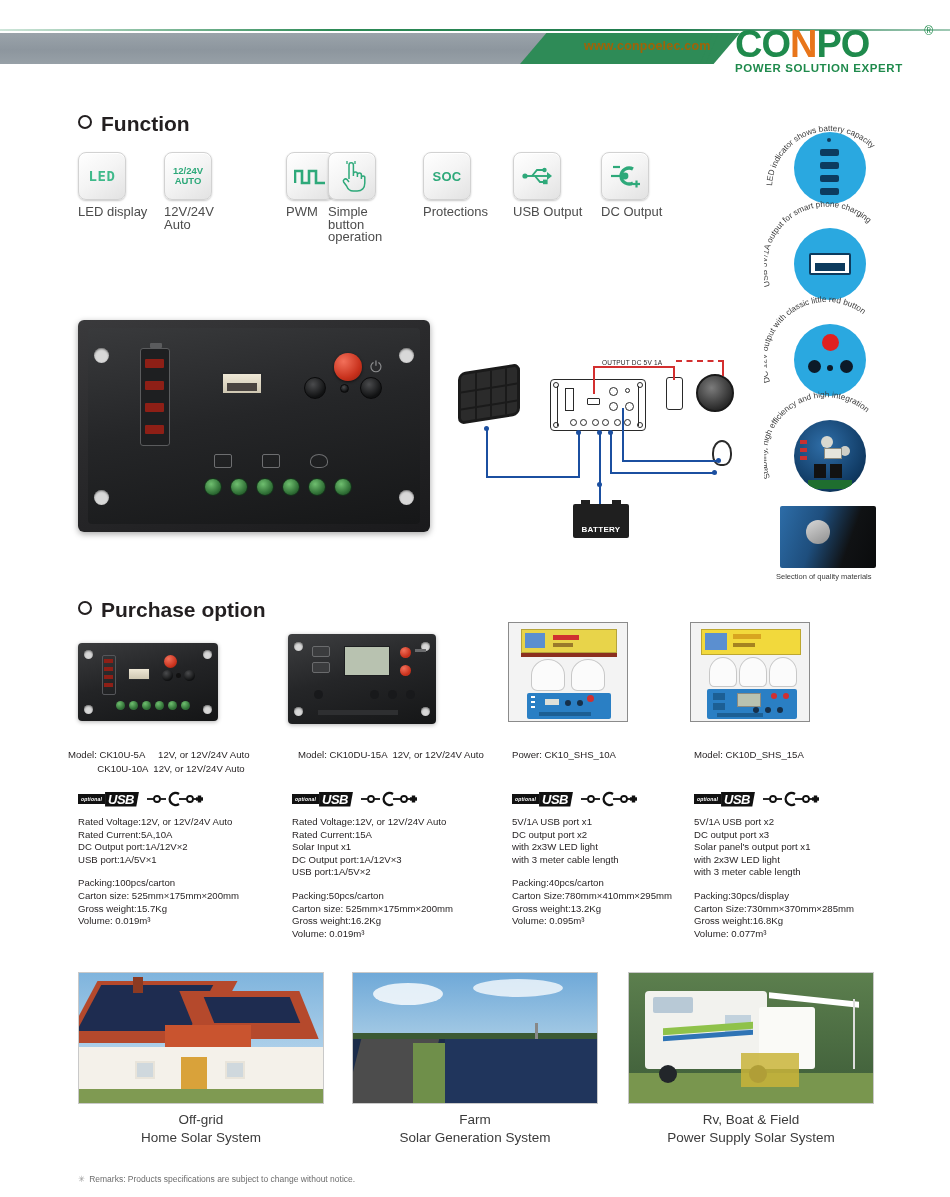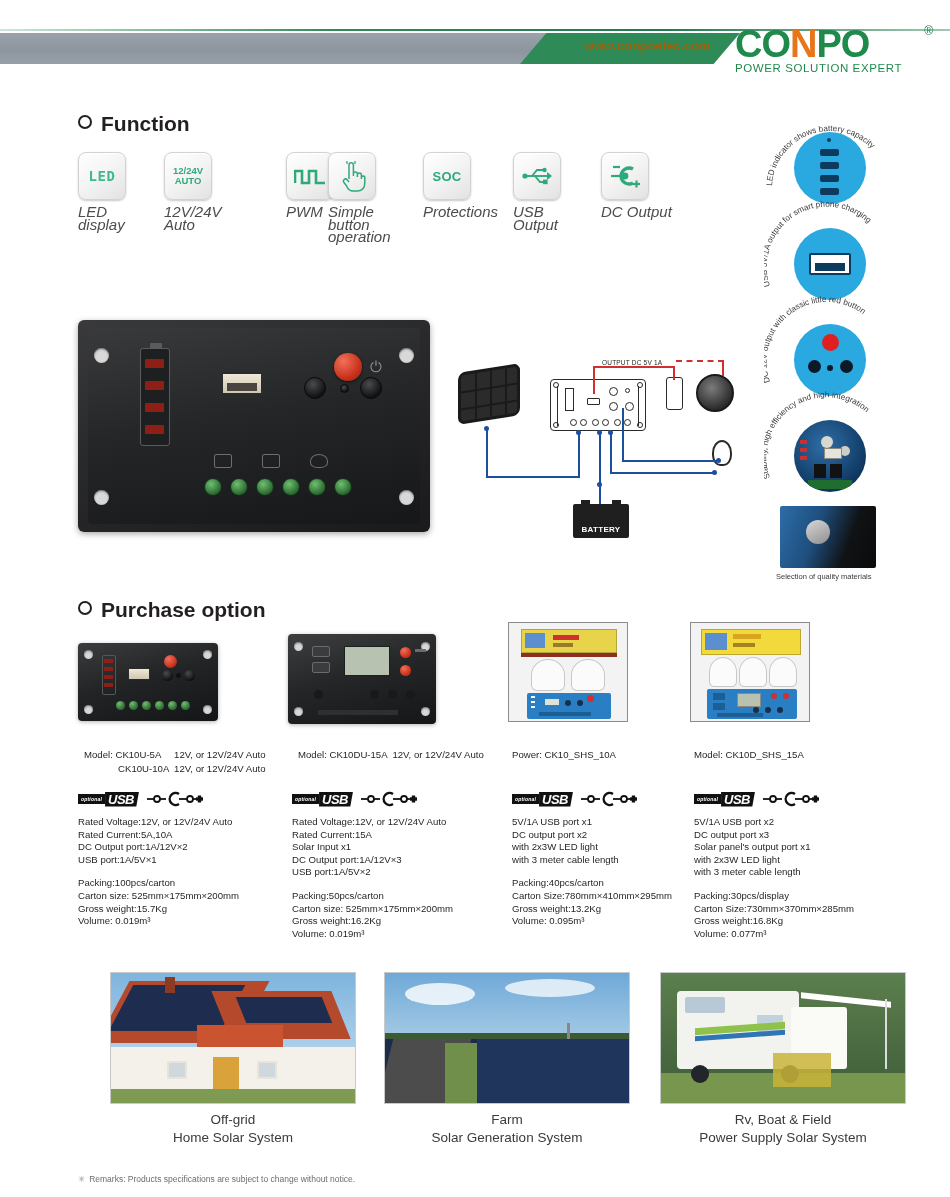--- a/index.html
+++ b/index.html
@@ -25,39 +25,39 @@
     background: #2e8b57;
     clip-path: polygon(32% 0, 46% 0, 14% 100%, 0% 100%); }
   .hdr-url { position: absolute; left: 560px; top: 39px; width: 160px;
     color: #a16207; font-size: 12.5px; font-weight: bold; letter-spacing: .2px; margin-left: 24px; }
 
   .logo { position: absolute; left: 735px; top: 24px; width: 200px; height: 56px; }
   .logo-mark { font-size: 38px; font-weight: bold; letter-spacing: -1px; line-height: 40px;
     color: #1f8a4c; }
   .logo-mark .orange { color: #e8751a; }
   .logo-reg { position: absolute; right: 2px; top: 0px; font-size: 12px; color: #1f8a4c; }
-  .logo-tag { font-size: 11.5px; font-weight: normal; color: #1f8a4c; letter-spacing: .6px;
+  .logo-tag { font-size: 11.5px; font-weight: bold; color: #1f8a4c; letter-spacing: .6px;
     margin-top: -2px; }
 
   
   .sec-title { position: absolute; font-size: 21px; font-weight: bold; color: #231f20; }
   .sec-title .ring { display: inline-block; width: 14px; height: 14px; border: 2.6px solid #231f20;
     border-radius: 50%; margin-right: 9px; vertical-align: 2px; }
 
   
   .fn-row { position: absolute; left: 78px; top: 152px; width: 640px; height: 90px; }
   .fn-item { position: absolute; top: 0; text-align: left; }
   .fn-box { width: 48px; height: 48px; border-radius: 8px;
     background: linear-gradient(145deg,#ffffff 0%,#f4f4f4 48%,#e2e2e2 100%);
     border: 1px solid #d2d2d2;
     box-shadow: 0 1px 2px rgba(0,0,0,.22), inset 0 1px 0 #fff;
     display: flex; align-items: center; justify-content: center;
     position: relative; }
-  .fn-label { margin-top: 6px; font-size: 15px; color: #4c4c4c; line-height: 12.5px;
-    width: 78px; font-style: italic; }
+  .fn-label { margin-top: 6px; font-size: 13px; color: #4c4c4c; line-height: 12.5px;
+    width: 78px; }
   .led-txt { font-family: "DejaVu Sans Mono", monospace; font-size: 14px; font-weight: bold;
     color: #3fb98a; letter-spacing: .5px; }
   .v1224 { font-size: 9.5px; font-weight: bold; color: #2ea97a; line-height: 10.5px;
     text-align: center; }
   .soc-txt { font-size: 13px; font-weight: bold; color: #2ea97a; letter-spacing: .3px; }
 
   
   .prod-main { position: absolute; left: 78px; top: 320px; width: 352px; height: 212px;
     border-radius: 6px; overflow: hidden;
     background: linear-gradient(160deg,#3a3a3c 0%,#2a2a2c 40%,#1a1a1c 100%);
@@ -156,21 +156,21 @@
     padding: 2px 3px; letter-spacing: .2px; }
   .usb-word { background: #111; color: #fff; font-size: 13px; font-weight: bold; font-style: italic;
     padding: 0 5px 0 3px; letter-spacing: -.5px;
     clip-path: polygon(0 0,100% 0,92% 100%,0 100%); }
   .dc-sym { margin-left: 7px; }
   .spec-lines { font-size: 9.6px; line-height: 12.6px; color: #231f20; white-space: pre-line; }
   .spec-pack { margin-top: 11px; font-size: 9.6px; line-height: 12.6px; color: #231f20;
     white-space: pre-line; }
 
   
-  .app { position: absolute; margin-left: 32px; }
+  .app { position: absolute; }
   .app-img { width: 246px; height: 132px; border: 1px solid #c9c9c9; overflow: hidden;
     position: relative; }
   .app-cap { margin-top: 7px; text-align: center; font-size: 13.5px; line-height: 18px;
     color: #3b3b3b; white-space: pre-line; }
 
   .footer { position: absolute; left: 78px; top: 1174px; font-size: 8.5px; color: #6d6d6d; }
   .footer .star { color: #9a9a9a; margin-right: 4px; }
 
   .sky { position:absolute; inset:0; }
 </style>
@@ -533,21 +533,21 @@
     <div style="position:absolute;left:46px;top:70px;width:24px;height:14px;background:#b9c2b0;border:1px solid #8a8a80"></div>
     <div style="position:absolute;left:80px;top:70px;width:6px;height:6px;border-radius:50%;background:#d03030"></div>
     <div style="position:absolute;left:92px;top:70px;width:6px;height:6px;border-radius:50%;background:#d03030"></div>
     <div style="position:absolute;left:62px;top:84px;width:6px;height:6px;border-radius:50%;background:#16304a"></div>
     <div style="position:absolute;left:74px;top:84px;width:6px;height:6px;border-radius:50%;background:#16304a"></div>
     <div style="position:absolute;left:86px;top:84px;width:6px;height:6px;border-radius:50%;background:#16304a"></div>
     <div style="position:absolute;left:26px;top:90px;width:46px;height:4px;background:#1c5f94"></div>
   </div>
 </div>
 
-<div class="po-model" style="left:84px;  top:748px;text-align:right;">Model: CK10U-5A     12V, or 12V/24V Auto
+<div class="po-model" style="left:68px;  top:748px;">Model: CK10U-5A     12V, or 12V/24V Auto
            CK10U-10A  12V, or 12V/24V Auto</div>
 <div class="po-model" style="left:298px; top:748px;">Model: CK10DU-15A  12V, or 12V/24V Auto</div>
 <div class="po-model" style="left:512px; top:748px;">Power: CK10_SHS_10A</div>
 <div class="po-model" style="left:694px; top:748px;">Model: CK10D_SHS_15A</div>
 
 <div class="spec" style="left:78px; top:790px;">
   <div class="usb-badge">
     <span class="usb-opt">optional</span>
     <span class="usb-word">USB</span>
     <svg class="dc-sym" width="58" height="16" viewBox="0 0 58 16">

